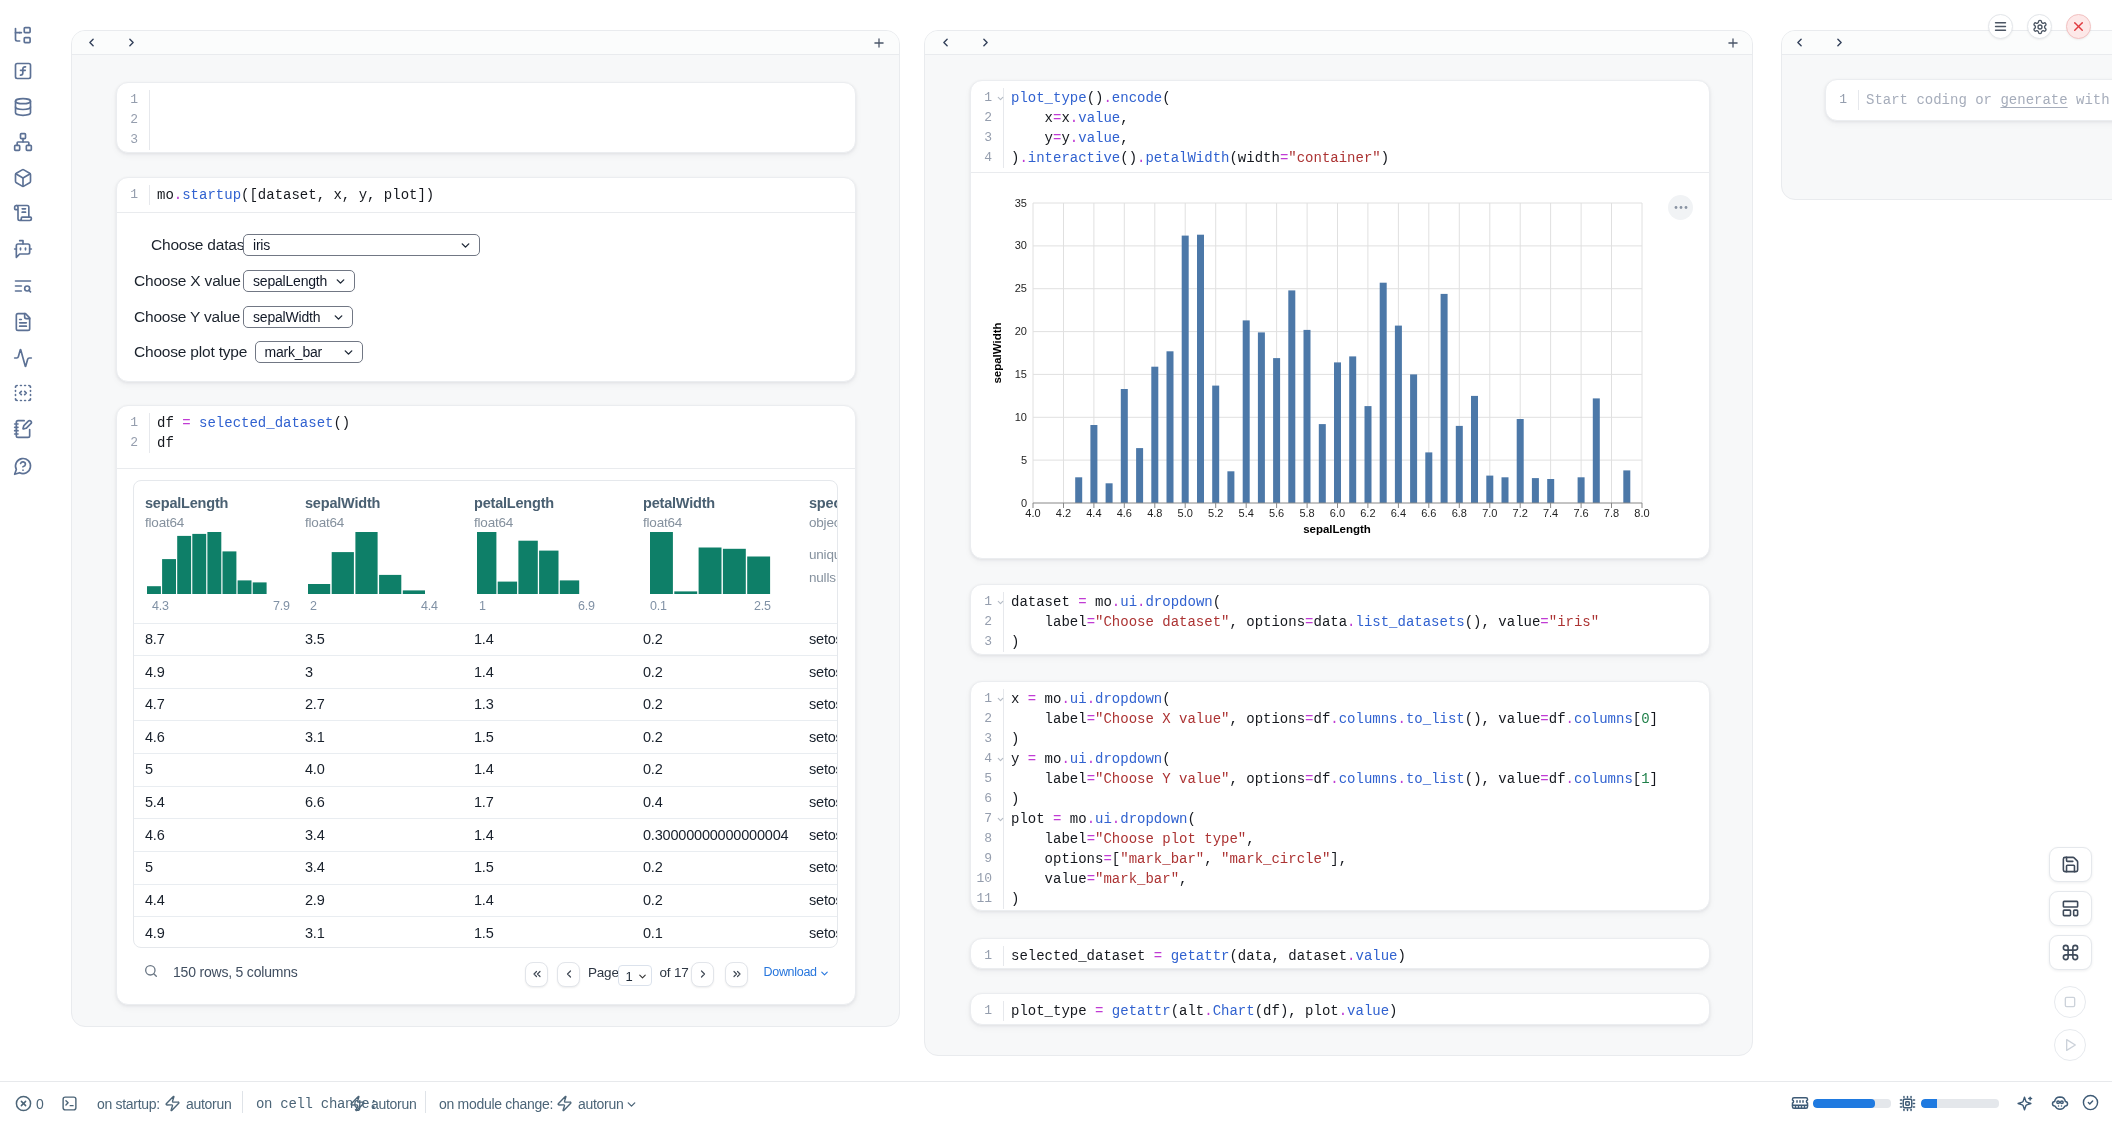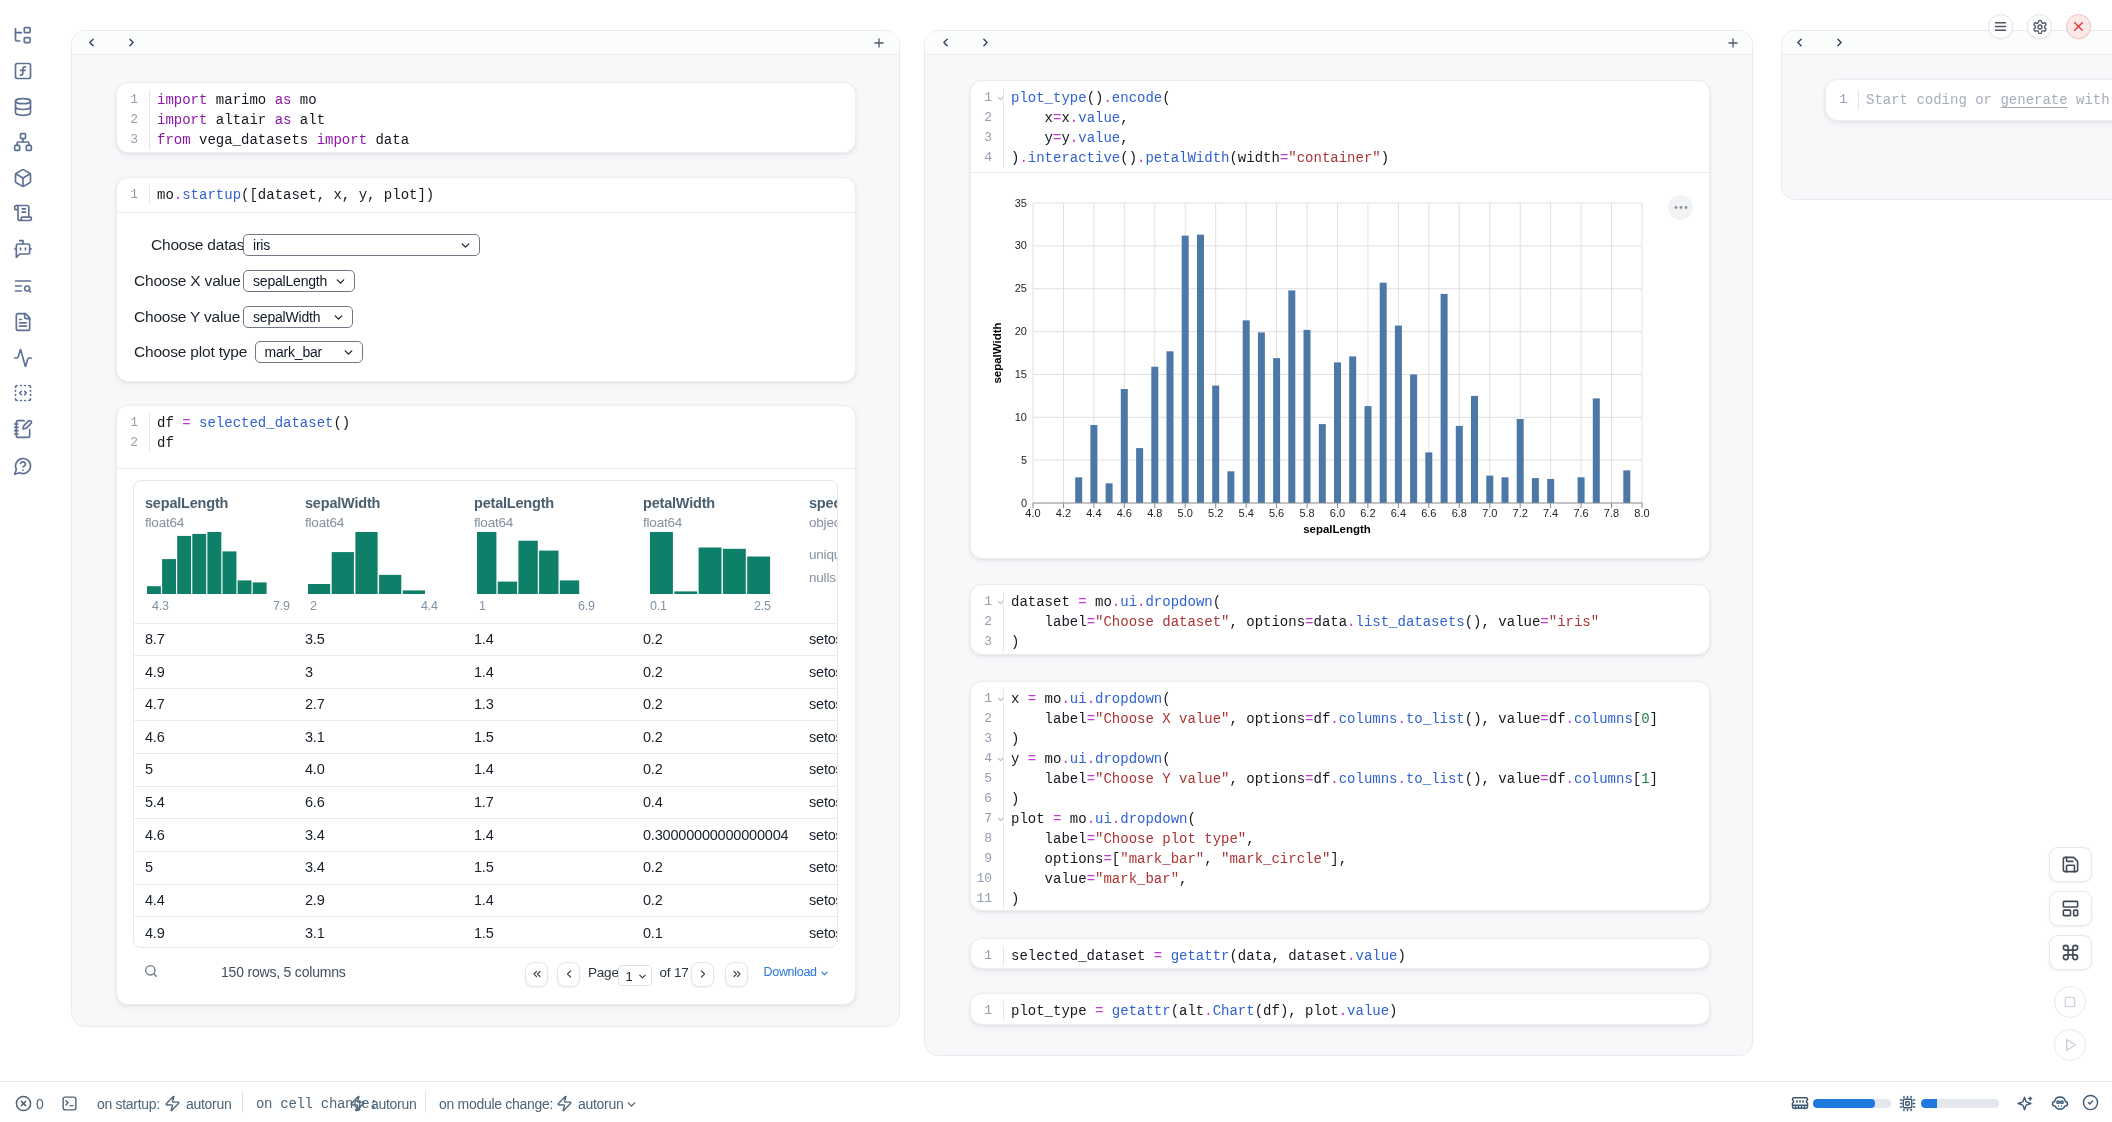--- a/index.html
+++ b/index.html
@@ -155,23 +155,20 @@
   <div class="colhead"></div>
 </div>
 
 <div class="cell" style="left:116px;top:81.5px;width:740px;height:71px;">
   <div class="code">
     <div class="gut">
         <div>1</div>
         <div>2</div>
         <div>3</div>
       </div>
-    <div class="src"><span class="k">import</span> marimo <span class="k">as</span> mo
-<span class="k">import</span> altair <span class="k">as</span> alt
-<span class="k">from</span> vega_datasets <span class="k">import</span> data</div>
   </div>
 </div>
 
 <div class="cell" style="left:116px;top:177px;width:740px;height:205px;">
   <div class="code codesep" style="padding:7px 0;">
     <div class="gut">
         <div>1</div>
       </div>
     <div class="src">mo<span class="o">.</span><span class="f">startup</span>([dataset, x, y, plot])</div>
   </div>
@@ -322,21 +319,21 @@
 <div class="tv" style="left:171px;top:443.6px;">3.1</div>
 <div class="tv" style="left:340px;top:443.6px;">1.5</div>
 <div class="tv" style="left:509px;top:443.6px;">0.1</div>
 <div class="tv" style="left:675px;top:443.6px;">setosa</div>
 <div class="rowline" style="top:435.3px;"></div>
 </div>
   <svg class="abs ic" style="left:26px;top:557px" width="16" height="16" viewBox="0 0 24 24" fill="none" stroke="#6b7785" stroke-width="2" stroke-linecap="round">
       <circle cx="11" cy="11" r="7"></circle>
       <path d="m20 20-3.5-3.5"></path>
     </svg>
-<div class="tv" style="left:56px;top:558px;font-size:14px;color:#404e60;margin-left:48px;">150 rows, 5 columns</div>
+<div class="tv" style="left:56px;top:558px;font-size:14px;color:#404e60;">150 rows, 5 columns</div>
 <div class="pgbtn" style="left:408px;top:555.5px;">
       <svg class="ic" width="12" height="12" viewBox="0 0 24 24" fill="none" stroke="#414a56" stroke-width="2.4" stroke-linecap="round" stroke-linejoin="round">
         <path d="m11 17-5-5 5-5"></path>
         <path d="m18 17-5-5 5-5"></path>
       </svg>
     </div>
 <div class="pgbtn" style="left:440px;top:555.5px;">
       <svg class="ic" width="12" height="12" viewBox="0 0 24 24" fill="none" stroke="#414a56" stroke-width="2.4" stroke-linecap="round" stroke-linejoin="round">
         <path d="m15 18-6-6 6-6"></path>
       </svg>

